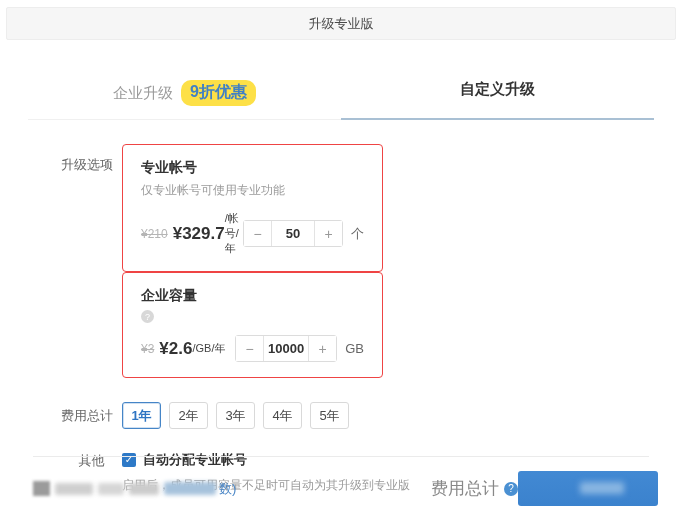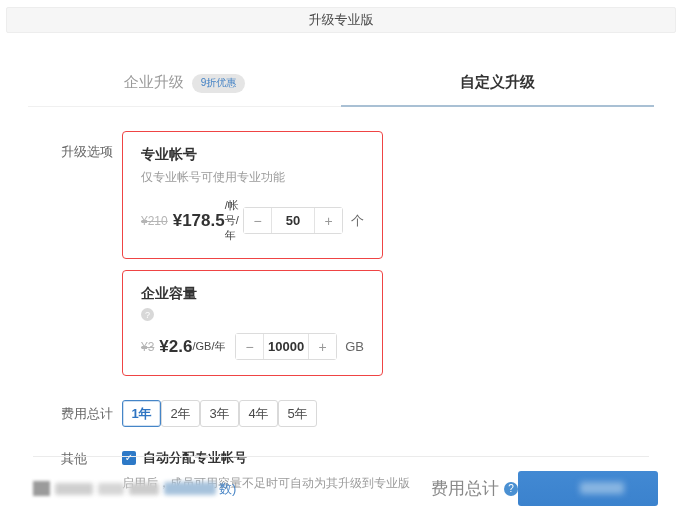--- a/index.html
+++ b/index.html
@@ -7,51 +7,51 @@
   body {
     font-family:"Liberation Sans","DejaVu Sans",sans-serif;
     color:#333;
     width:682px; height:510px;
     overflow:hidden;
   }
   .dialog { position:relative; width:682px; height:510px; background:#fff; }
 
   
   .titlebar {
-    margin:7px 6px 0 6px; height:26px;
+    margin:7px 6px 0 6px; height:33px;
     background:#f6f6f6; border:1px solid #ededed; border-radius:2px;
     display:flex; align-items:center; justify-content:center;
     font-size:13px; color:#4a4a4a;
   }
 
   
   .tabs { display:flex; margin:40px 28px 0 28px; }
   .tab {
     flex:1; text-align:center; padding-bottom:13px; cursor:pointer;
     border-bottom:1px solid #f0f0f0; font-size:15px; color:#9a9a9a;
   }
   .tab.active { border-bottom:2px solid #a9c0d4; color:#333; font-weight:bold; }
   .tab-badge {
     display:inline-block; margin-left:8px; padding:2px 9px 3px 9px;
-    background:#e5e5e5; color:#4180c4; font-size:10px; font-weight:normal;
+    background:#fde047; color:#4180c4; font-size:16px; font-weight:bold;
     border-radius:10px; vertical-align:1px;
   }
 
   
   .row { display:flex; padding-left:61px; }
   .row-label { width:61px; flex-shrink:0; font-size:13px; color:#666; }
   .row-options { margin-top:24px; }
   .row-options .row-label { padding-top:12px; }
 
   
   .card {
     width:261px; border:1px solid #ef4444; border-radius:4px;
     padding:14px 18px 15px 18px; background:#fff;
   }
-  .card + .card { margin-top:11px; }
+  .card + .card { }
   .card-title { font-size:14px; font-weight:bold; color:#333; }
   .card-sub { margin-top:5px; font-size:12px; color:#9b9b9b; display:flex; align-items:center; gap:4px; }
   .help-circle-gray {
     display:inline-flex; width:13px; height:13px; border-radius:50%;
     background:#d8d8d8; color:#fff; font-size:9px;
     align-items:center; justify-content:center; cursor:pointer;
   }
   .price-row { margin-top:12px; display:flex; align-items:center; }
   .price-old { font-size:12px; color:#b5b5b5; text-decoration:line-through; margin-right:5px; }
   .price-new { font-size:17px; font-weight:bold; color:#333; }
@@ -67,32 +67,32 @@
   .step-value {
     min-width:44px; padding:0 4px; border-left:1px solid #e3e3e3; border-right:1px solid #e3e3e3;
     display:flex; align-items:center; justify-content:center;
     font-size:13px; font-weight:bold; color:#333;
   }
   .step-unit { margin-left:8px; font-size:13px; color:#666; align-self:center; }
 
   
   .row-years { margin-top:24px; align-items:center; }
   .row-years .row-label { padding-top:1px; }
-  .year-btns { display:flex; gap:0; }
+  .year-btns { display:flex; gap:8px; }
   .year-btn {
     width:39px; height:27px; background:#fff; border:1px solid #d9d9d9; border-radius:3px;
     font-size:13px; color:#4a4a4a; cursor:pointer;
     display:flex; align-items:center; justify-content:center;
     font-family:inherit;
   }
   .year-btn.selected { border:1px solid #4585c7; color:#2e74c2; font-weight:bold; box-shadow:0 0 0 1px rgba(69,133,199,.25) inset; }
 
   
   .row-other { margin-top:22px; }
-  .row-other .row-label { padding-top:1px; }
+  .row-other .row-label { padding-top:1px;text-align:center; }
   .checkbox-line { display:flex; align-items:center; gap:7px; }
   .checkbox {
     width:14px; height:14px; background:#2d79c7; border-radius:2px; cursor:pointer;
     display:flex; align-items:center; justify-content:center;
     color:#fff; font-size:10px; line-height:1;
   }
   .checkbox-label { font-size:13px; font-weight:bold; color:#333; }
   .other-desc { margin-top:8px; font-size:12px; color:#9b9b9b; }
 
   
@@ -144,21 +144,21 @@
 
   <div class="row row-options">
     <div class="row-label">升级选项</div>
     <div class="row-content">
 
       <div class="card">
         <div class="card-title">专业帐号</div>
         <div class="card-sub">仅专业帐号可使用专业功能</div>
         <div class="price-row">
           <span class="price-old">¥210</span>
-          <span class="price-new">¥178.5</span>
+          <span class="price-new">¥329.7</span>
           <span class="price-unit">/帐号/年</span>
           <span class="price-spacer"></span>
           <span class="stepper">
             <button class="step-btn">−</button>
             <span class="step-value">50</span>
             <button class="step-btn">+</button>
           </span>
           <span class="step-unit">个</span>
         </div>
       </div>

